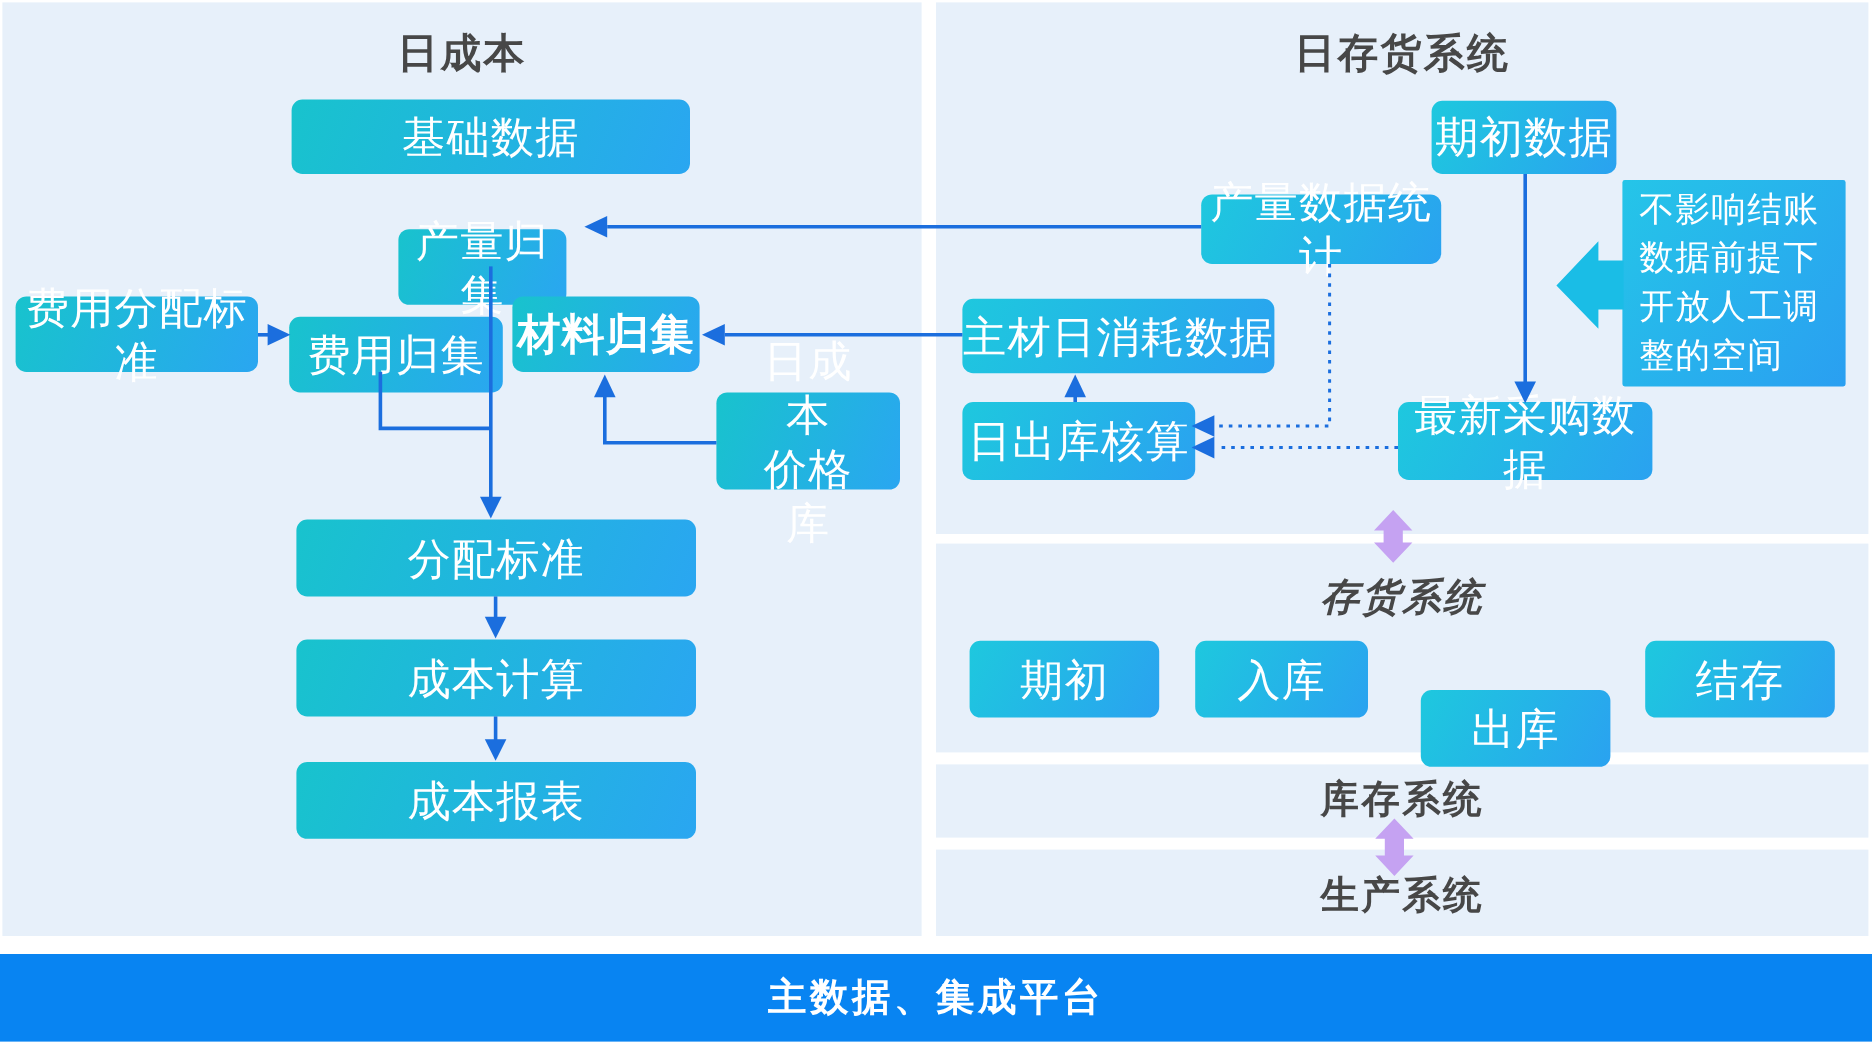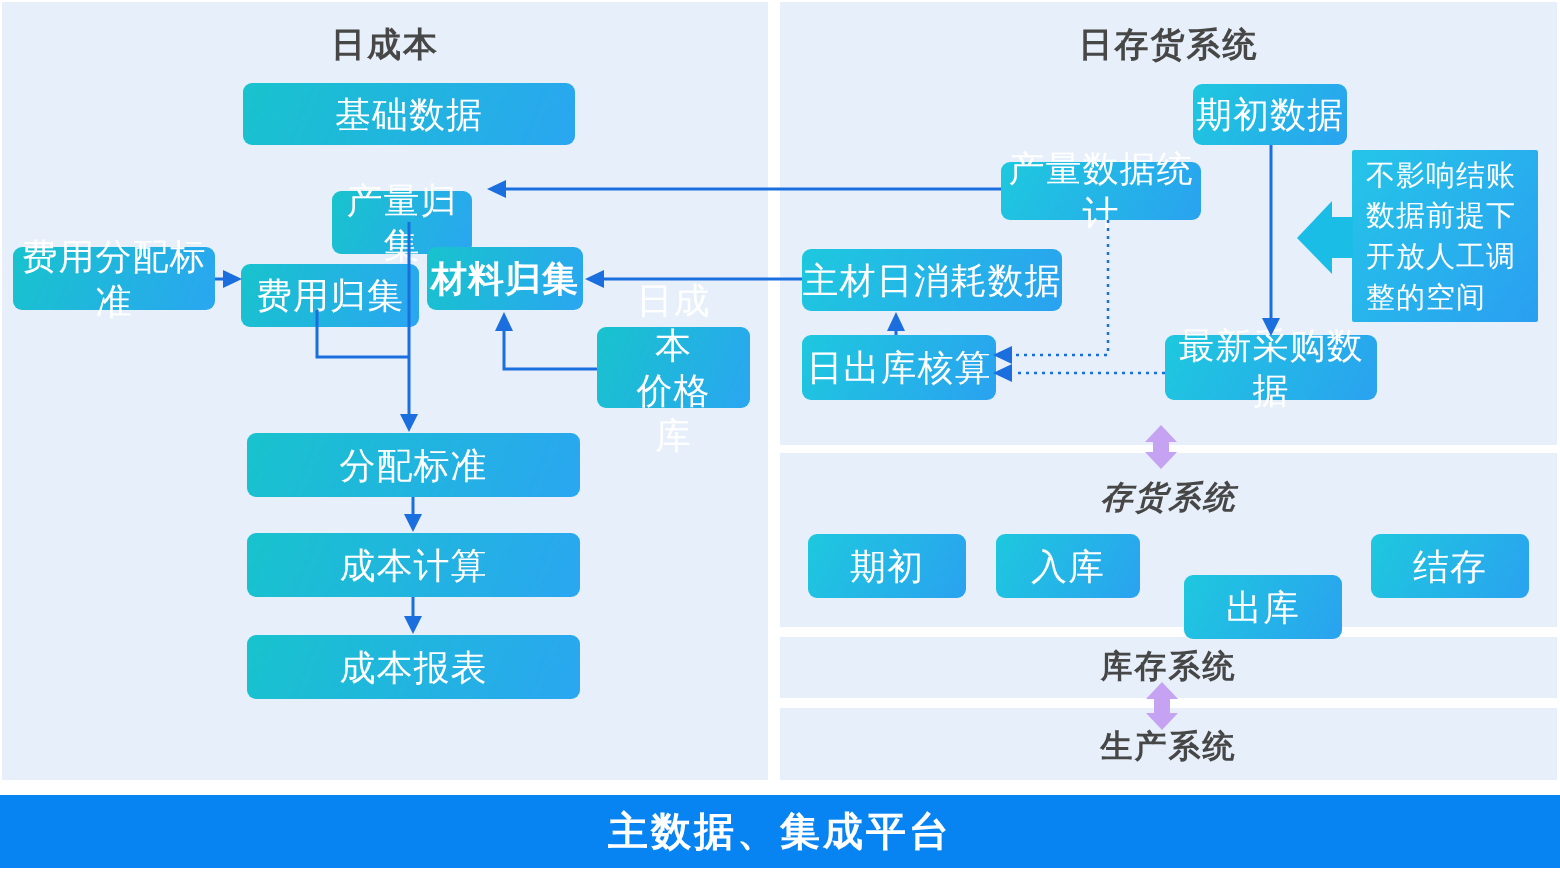--- a/index.html
+++ b/index.html
@@ -26,21 +26,21 @@
     text-align:center;letter-spacing:2px;
   }
   .sub-title{
     position:absolute;color:#474747;font-weight:bold;font-size:32px;
     text-align:center;letter-spacing:2px;
   }
   #bottom-bar{
     position:absolute;left:0;top:795px;width:1560px;height:73px;background:#0884f2;
     display:flex;align-items:center;justify-content:center;
   }
-  #bottom-bar span{color:#ffffff;font-size:40px;font-weight:bold;letter-spacing:3px;}
+  #bottom-bar span{color:#ffffff;font-size:32px;font-weight:bold;letter-spacing:3px;}
   svg.overlay{position:absolute;left:0;top:0;pointer-events:none;}
 </style>
 </head>
 <body>
 
 <div id="canvas">
 
   <div class="panel" style="left:2px;top:2px;width:766px;height:778px;"></div>
   <div class="panel" style="left:780px;top:2px;width:777px;height:443px;"></div>
   <div class="panel" style="left:780px;top:453px;width:777px;height:174px;"></div>

